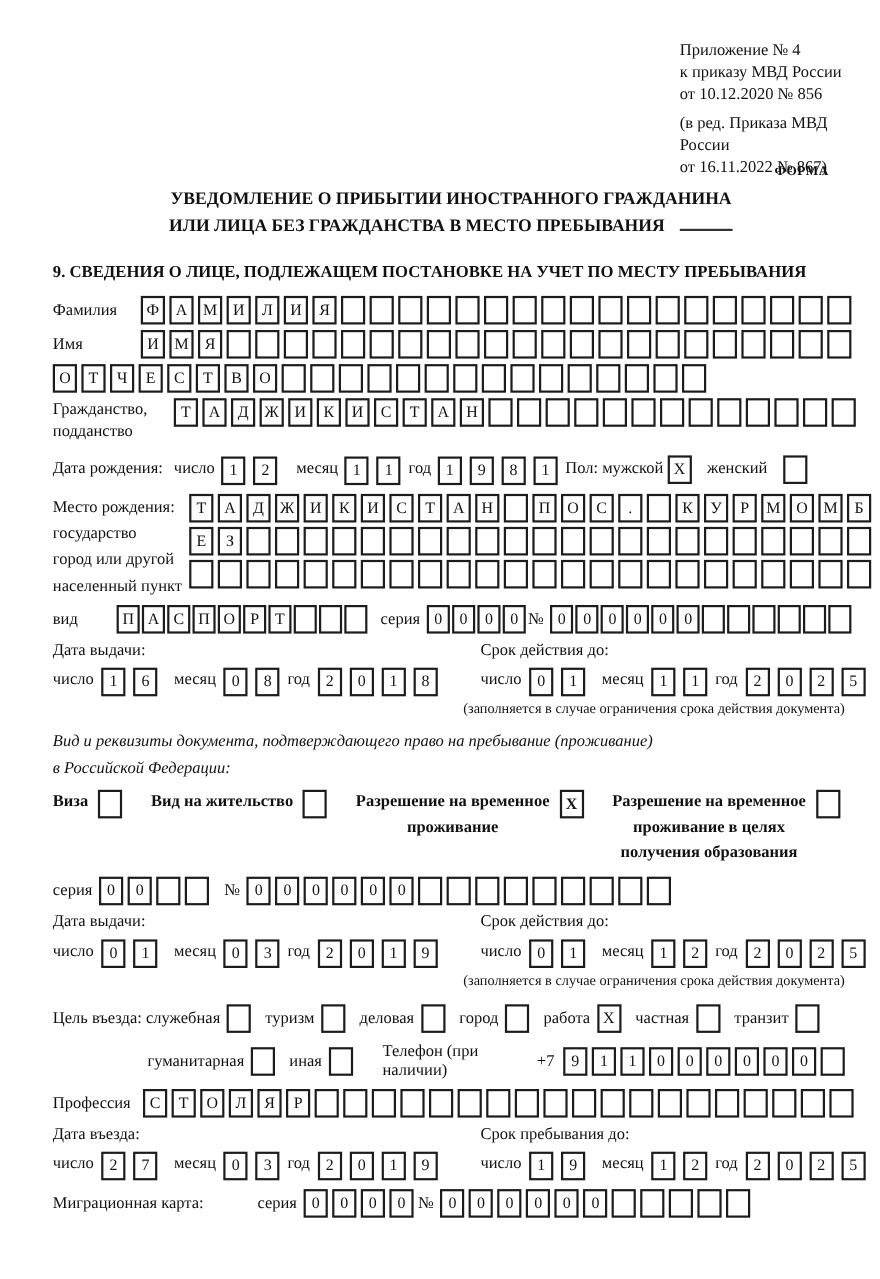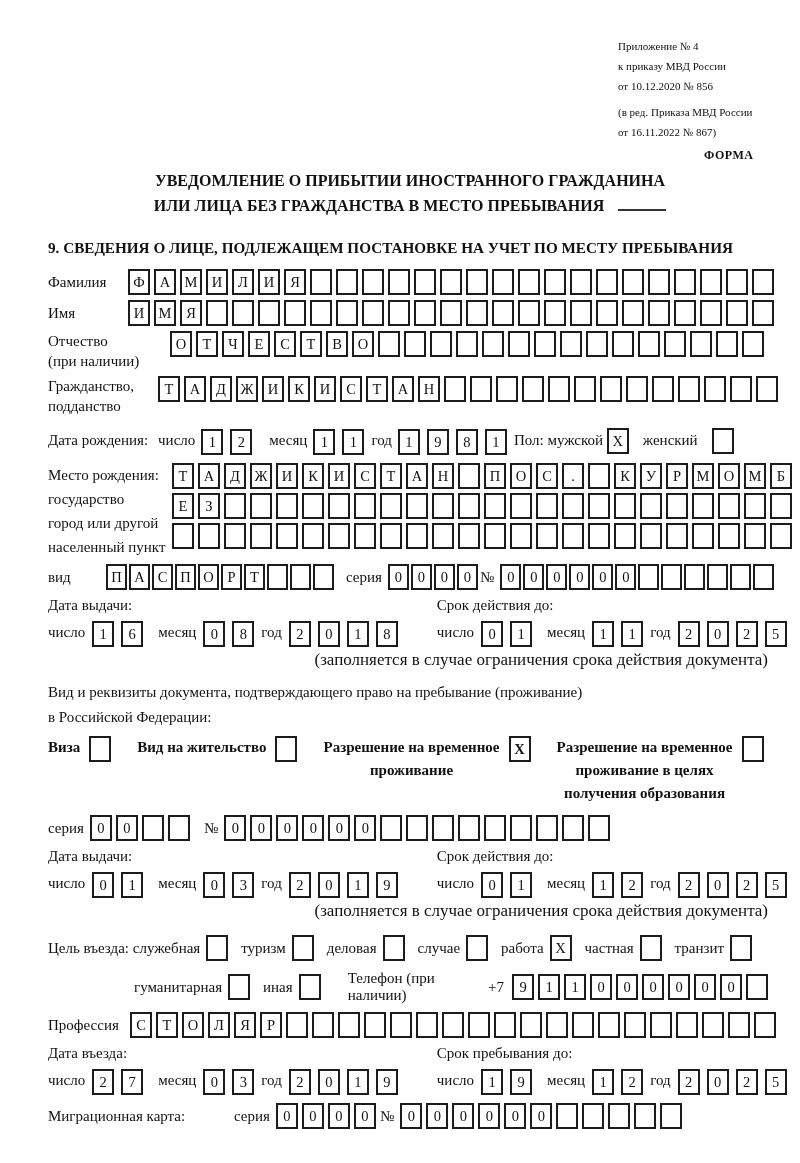--- a/index.html
+++ b/index.html
@@ -6,21 +6,21 @@
   html,body { background:#ffffff; }
   .page {
     position: relative;
     width: 800px; height: 1163px;
     background: #ffffff;
     color: #111;
     font-family: "Liberation Serif", "DejaVu Serif", serif;
     font-size: 15px;
     overflow: hidden;
   }
-  .hdr { position:absolute; left:618px; top:36px; line-height:20px; font-size:11px; }
+  .hdr { position:absolute; left:618px; top:36px; line-height:20px; font-size:15px; }
   .hdr-sub { margin-top:6px; }
   .forma { position:absolute; left:704px; top:148px; font-weight:bold; font-size:12px; letter-spacing:.5px; }
   .content { position:absolute; left:48px; top:168px; width:724px; }
   .title { text-align:center; font-weight:bold; font-size:16px; line-height:25px; }
   .blank-line { display:inline-block; width:48px; border-bottom:2px solid #333; margin-left:14px; vertical-align:baseline; }
   .sec { font-weight:bold; font-size:15.2px; margin-top:21px; }
   .row { display:flex; align-items:center; margin-top:5px; white-space:nowrap; }
   .row.top { align-items:flex-start; }
   .cells { display:flex; }
   .cell {
@@ -40,22 +40,22 @@
   .center-b { text-align:center; font-weight:bold; margin-top:8px; }
   .dates { display:flex; margin-top:6px; }
   .dgrp { }
   .dgrp-l { width:400px; }
   .dgrp-r { flex:1;margin-left:32px; }
   .dgrp-title { line-height:19px; }
   .daterow { display:flex; align-items:center; margin-top:3px; }
   .daterow .cell { margin-right:7px; }
   .daterow .dl { margin-right:7px; }
   .daterow .dl2 { margin:0 7px 0 8px; }
-  .note { text-align:right; font-size:17px; margin-top:3px; padding-right:4px; }
-  .para { margin-top:10px; line-height:25px; }
+  .note { text-align:right; font-size:13px; margin-top:3px; padding-right:4px; }
+  .para { margin-top:10px; line-height:25px;font-style:italic; }
   .opts { display:flex; align-items:flex-start; margin-top:6px; }
   .opt { display:flex; align-items:flex-start; margin-right:26px;font-weight:bold; }
   .opt:last-child { margin-right:0; }
   .opt-lines { text-align:center; line-height:23px; margin-right:9px; }
   .chk { flex:0 0 auto; width:22px; height:26px; border:2px solid #1c1c1c; display:inline-block; text-align:center; line-height:23px; font-size:14.5px; }
   .purps { display:flex; align-items:center; margin-top:14px; }
   .purps .chk { margin:0 13px 0 6px; }
   .purps .chk:last-child { margin-right:0; }
   .indent { margin-left:86px; }
   .mt8 { margin-top:8px; } .mt10 { margin-top:10px; } .mt12 { margin-top:12px; }
@@ -142,24 +142,20 @@
           <span class="cell"></span>
           <span class="cell"></span>
           <span class="cell"></span>
           <span class="cell"></span>
           <span class="cell"></span>
           <span class="cell"></span>
         </div>
     </div>
 
     <div class="row top">
-      <span class="flabel w122 lblcol">
-        <span>Отчество</span><br>
-        <span>(при наличии)</span>
-      </span>
       <div class="cells">
           <span class="cell">О</span>
           <span class="cell">Т</span>
           <span class="cell">Ч</span>
           <span class="cell">Е</span>
           <span class="cell">С</span>
           <span class="cell">Т</span>
           <span class="cell">В</span>
           <span class="cell">О</span>
           <span class="cell"></span>
@@ -523,21 +519,21 @@
     <div class="note">(заполняется в случае ограничения срока действия документа)</div>
 
     <div class="purps">
       <span>Цель въезда:</span>&nbsp;
       <span>служебная</span>
       <span class="chk"></span>
       <span>туризм</span>
       <span class="chk"></span>
       <span>деловая</span>
       <span class="chk"></span>
-      <span>случае</span>
+      <span>город</span>
       <span class="chk"></span>
       <span>работа</span>
       <span class="chk">X</span>
       <span>частная</span>
       <span class="chk"></span>
       <span>транзит</span>
       <span class="chk"></span>
     </div>
 
     <div class="purps indent" style="margin-top:9px">

